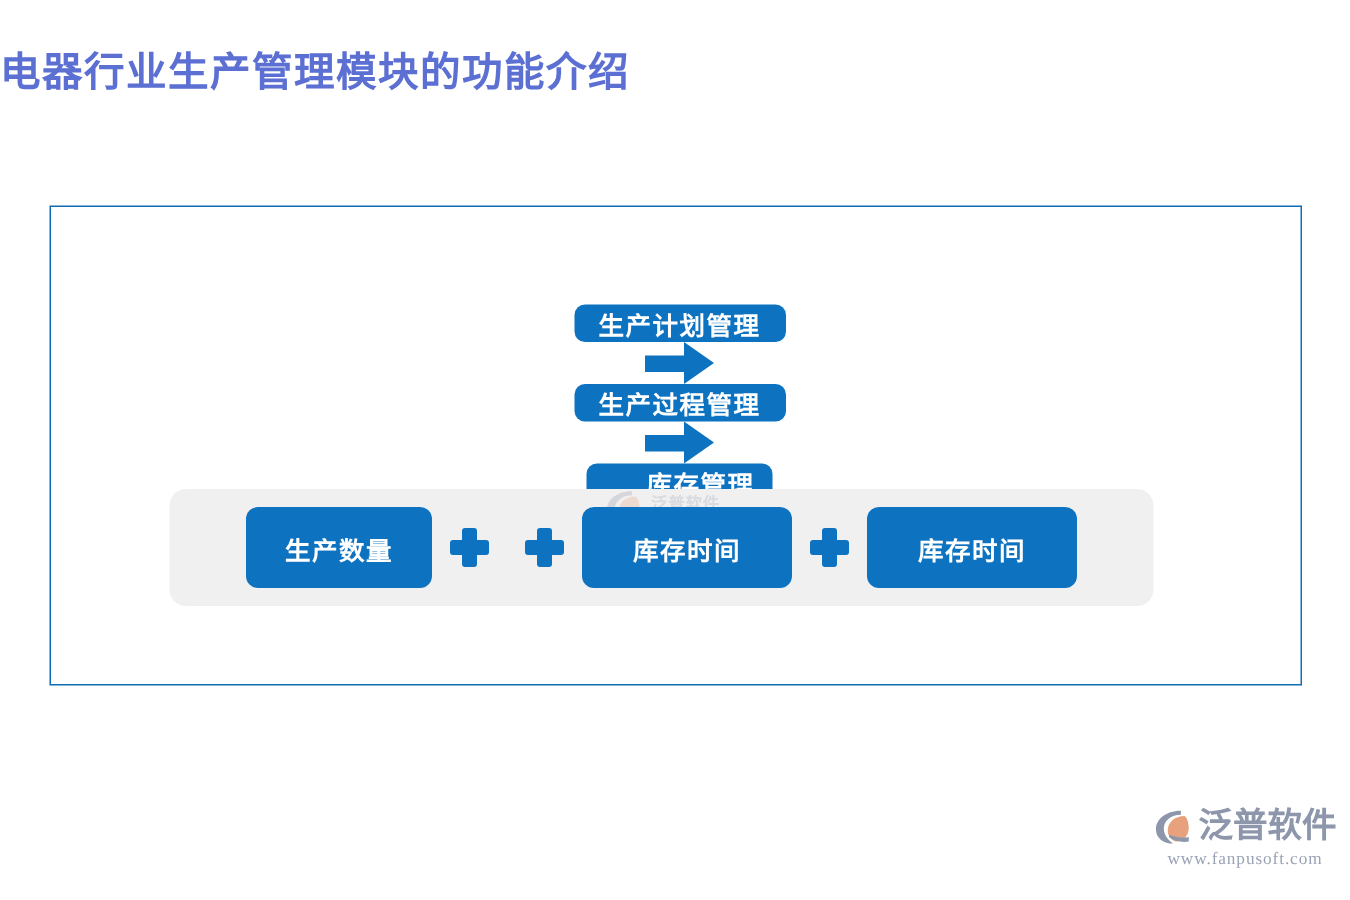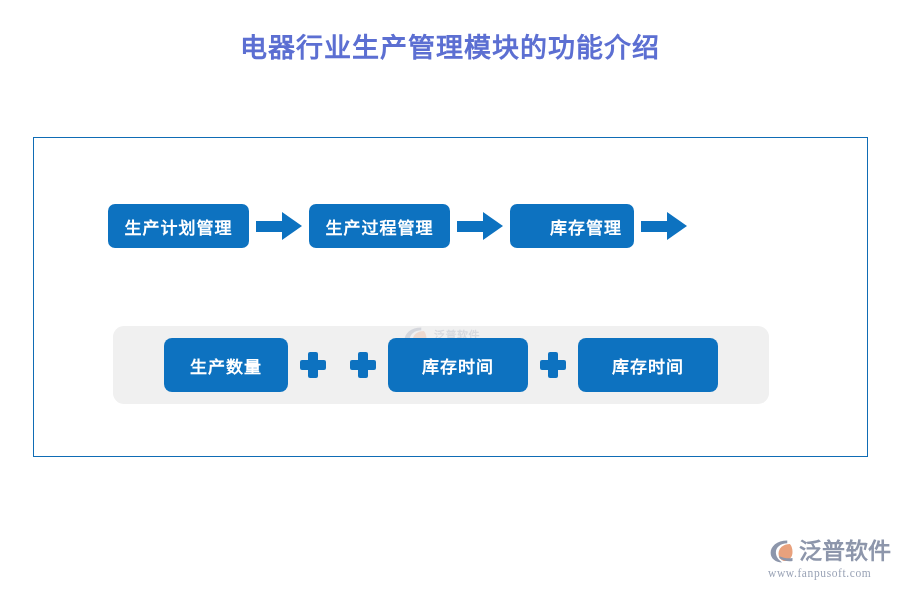--- a/index.html
+++ b/index.html
@@ -14,21 +14,20 @@
     overflow: hidden;
     position: relative;
   }
 
   
   .page-title {
     position: absolute;
     left: 0;
     top: 26px;
     width: 900px;
-    text-align: center;
     font-size: 27px;
     font-weight: bold;
     color: #5c6fd2;
     letter-spacing: 1px;
     font-family: "DejaVu Sans", "Liberation Sans", sans-serif;
     white-space: nowrap;
   }
 
   
   .frame {
@@ -44,20 +43,21 @@
 
   
   .flow-row {
     position: absolute;
     left: 74px;
     top: 65px;
     width: 690px;
     height: 46px;
     display: flex;
     align-items: center;
+    flex-direction: column;
   }
   .flow-box {
     background: #0d72c0;
     color: #ffffff;
     border-radius: 7px;
     height: 44px;
     display: flex;
     align-items: center;
     justify-content: center;
     font-size: 17px;
@@ -217,21 +217,21 @@
     letter-spacing: 0px;
     line-height: 1;
     font-family: "DejaVu Sans", "Liberation Sans", sans-serif;
     white-space: nowrap;
   }
   .brand-url {
     margin-top: 1px;
     font-size: 11.5px;
     color: #9aa3b6;
     letter-spacing: 0.6px;
-    text-align: left;
+    text-align: center;
     font-family: "Liberation Serif", "DejaVu Serif", serif;
     white-space: nowrap;
   }
 </style>
 </head>
 <body>
 
 <div class="page-title">电器行业生产管理模块的功能介绍</div>
 
 <div class="frame">

